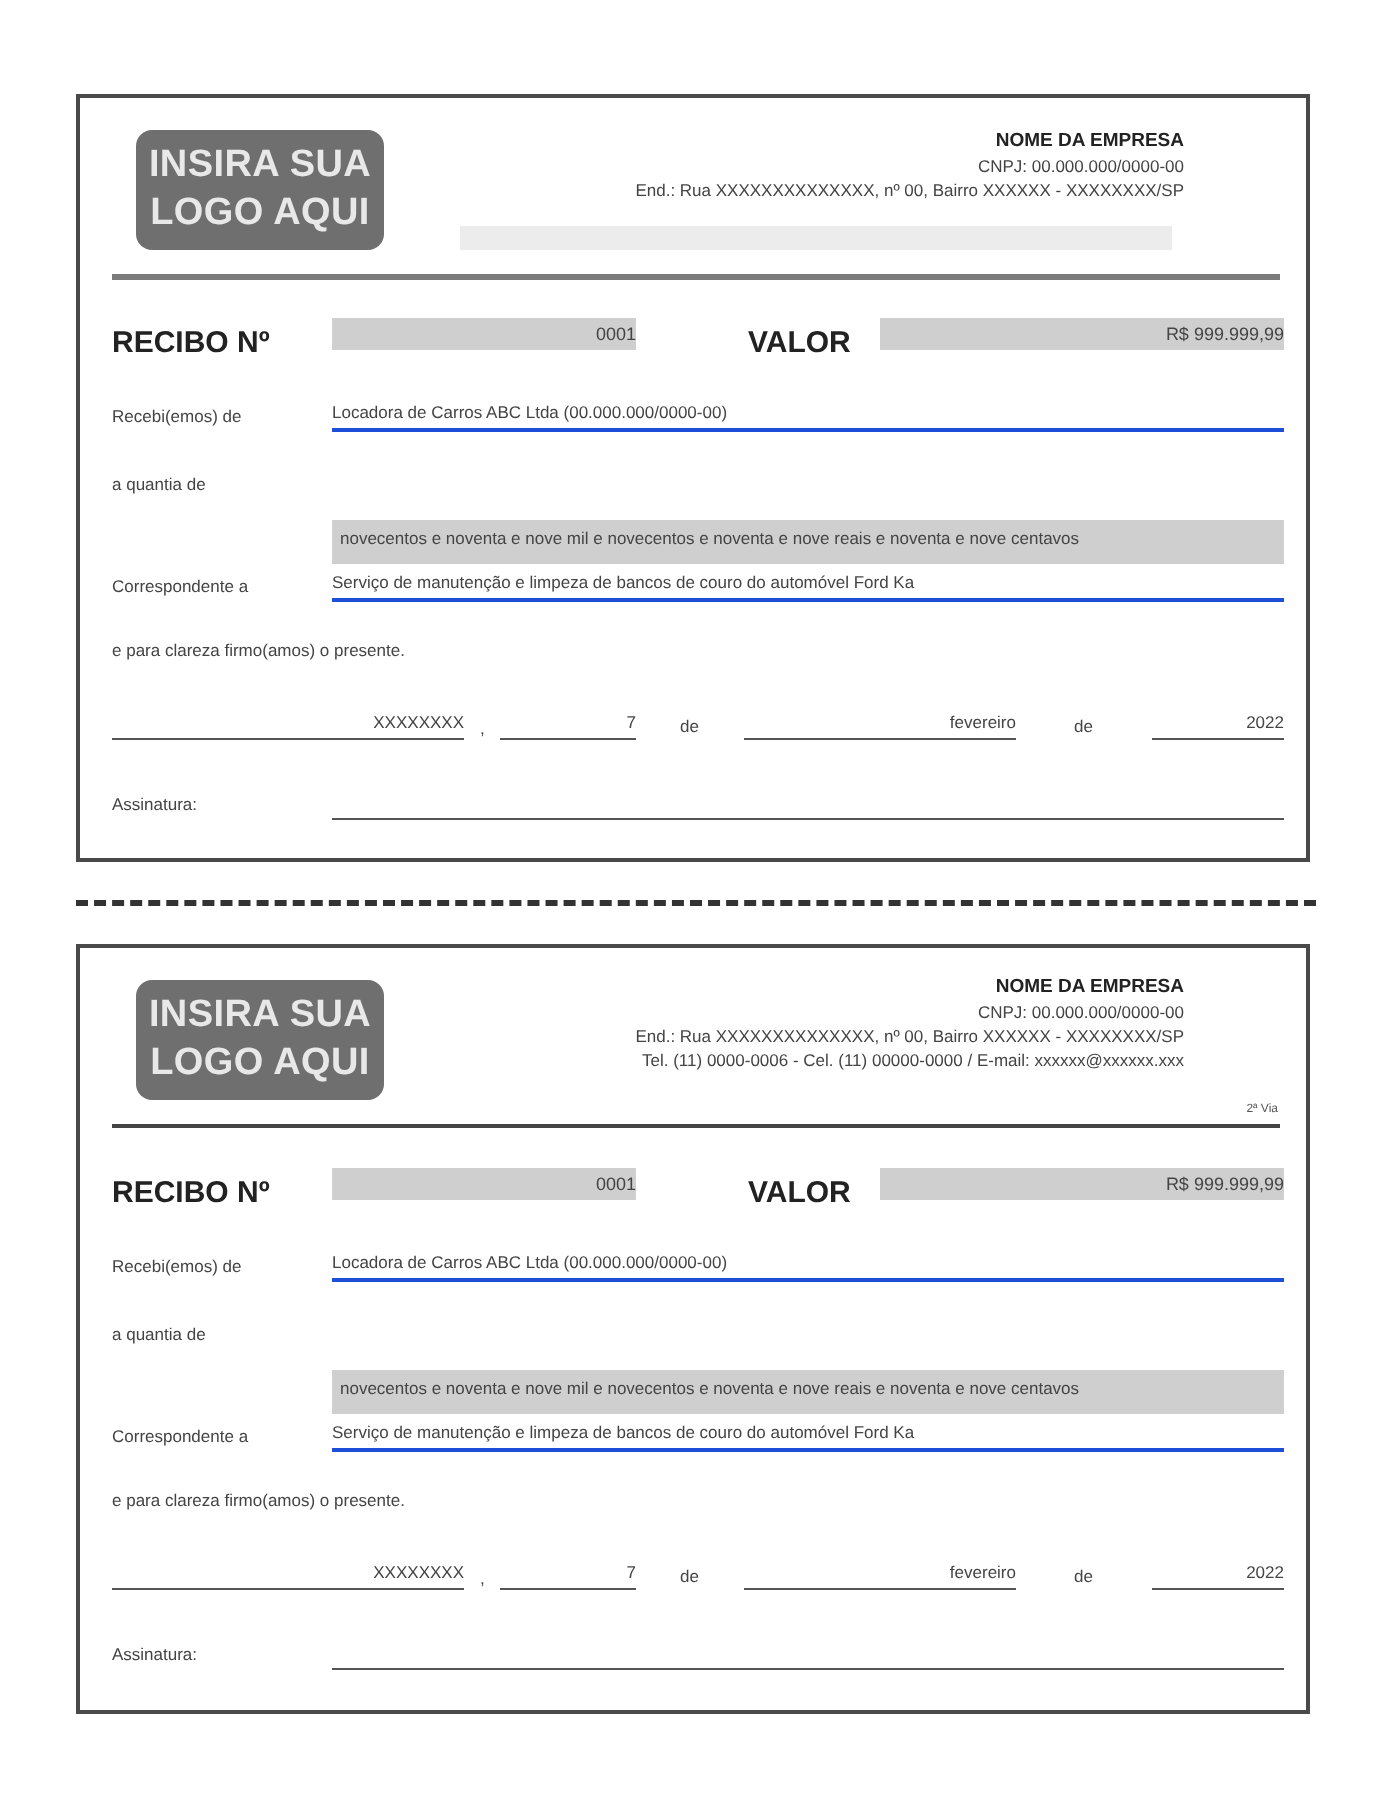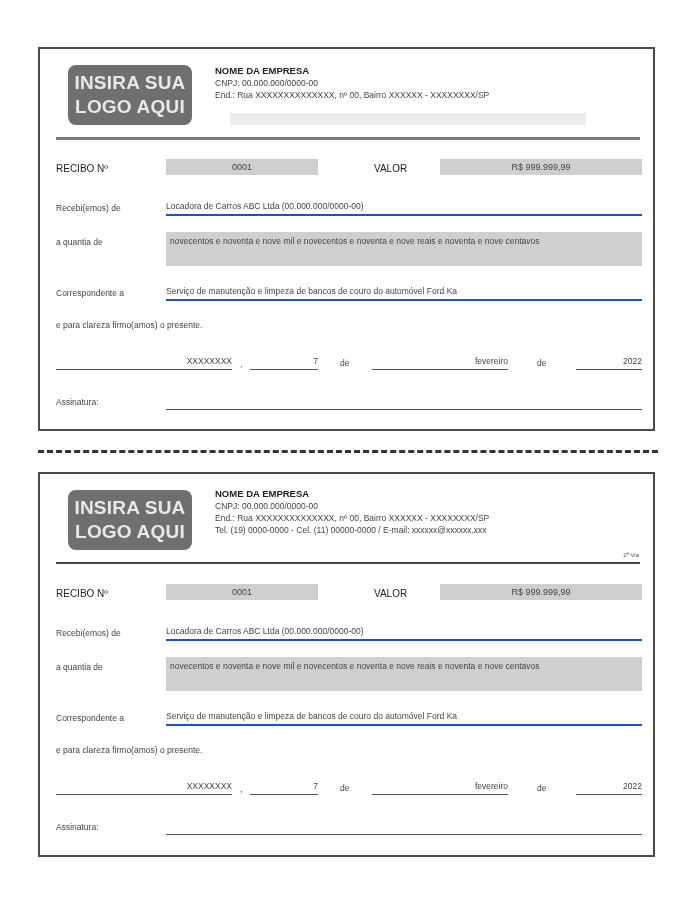--- a/index.html
+++ b/index.html
@@ -1,31 +1,31 @@
 <!DOCTYPE html>
 <html><head>
 <meta charset="utf-8">
 <style>
   html, body { margin:0; padding:0; background:#ffffff; }
   body { width:700px; height:900px; position:relative; font-family:"Liberation Sans", sans-serif; color:#333; overflow:hidden; }
   .receipt { position:absolute; left:38px; width:617px; border:2px solid #4a4a4a; background:#fff; box-sizing:border-box; }
   .r1 { top:47px; height:384px; }
   .r2 { top:472px; height:385px; }
   .logo { position:absolute; left:28px; top:16px; width:124px; height:60px; background:#6f6f6f; border-radius:8px; color:#e8e8e8; font-weight:bold; font-size:19px; line-height:24px; text-align:center; padding-top:6px; box-sizing:border-box; letter-spacing:0.2px; }
-  .company { position:absolute; left:175px; width:400px; text-align:left; font-size:8.5px; line-height:12px; color:#444; }
+  .company { position:absolute; left:152px; width:400px; text-align:right; font-size:8.5px; line-height:12px; color:#444; }
   .company .name { font-weight:bold; font-size:9.5px; color:#222; }
   .blur-bar { position:absolute; left:190px; top:64px; width:356px; height:12px; background:#ececec; }
   .via { position:absolute; right:14px; top:78px; font-size:6px; color:#555; }
   .hdr-rule { position:absolute; left:16px; width:584px; background:#7a7a7a; }
   .label { position:absolute; font-size:8.5px; color:#444; }
-  .bold { font-weight:normal; color:#222; font-size:10px;text-align:center; }
-  .grey-box { position:absolute; background:#cfcfcf; font-size:9px; color:#444; text-align:center; line-height:16px; height:16px; }
+  .bold { font-weight:bold; color:#222; font-size:15px;text-align:center; }
+  .grey-box { position:absolute; background:#cfcfcf; font-size:9px; color:#444; text-align:right; line-height:16px; height:16px; }
   .field { position:absolute; border-bottom:2px solid #1d4ed8; font-size:8.5px; color:#444; height:14px; line-height:12px; }
   .field-thin { position:absolute; border-bottom:1.5px solid #555; font-size:8.5px; color:#444; height:14px; line-height:12px; text-align:right; }
-  .amount-box { position:absolute; left:126px; width:476px; height:34px; background:#cfcfcf; font-size:8.5px; color:#444; line-height:13px; padding:3px 4px 0 4px; box-sizing:border-box; }
+  .amount-box { position:absolute; left:126px; width:476px; height:22px; background:#cfcfcf; font-size:8.5px; color:#444; line-height:13px; padding:3px 4px 0 4px; box-sizing:border-box;margin-top:28px; }
   .dashed { position:absolute; left:38px; top:450px; width:620px; height:0; border-top:3px dashed #333; }
 </style>
 </head>
 <body>
 
 <div class="receipt r1">
   <div class="logo">
     <div>INSIRA SUA</div>
     <div>LOGO AQUI</div>
   </div>
@@ -69,21 +69,21 @@
 
 <div class="receipt r2">
   <div class="logo">
     <div>INSIRA SUA</div>
     <div>LOGO AQUI</div>
   </div>
   <div class="company" style="top:14px;">
     <div class="name">NOME DA EMPRESA</div>
     <div>CNPJ: 00.000.000/0000-00</div>
     <div>End.: Rua XXXXXXXXXXXXXX, nº 00, Bairro XXXXXX - XXXXXXXX/SP</div>
-    <div>Tel. (19) 0000-0000 - Cel. (11) 00000-0000 / E-mail: xxxxxx@xxxxxx.xxx</div>
+    <div>Tel. (11) 0000-0006 - Cel. (11) 00000-0000 / E-mail: xxxxxx@xxxxxx.xxx</div>
   </div>
   <div class="via">2ª Via</div>
   <div class="hdr-rule" style="top:88px; height:1.5px; background:#444;"></div>
 
   <div class="label bold" style="left:16px; top:114px;">RECIBO Nº</div>
   <div class="grey-box" style="left:126px; top:110px; width:152px;">0001</div>
   <div class="label bold" style="left:334px; top:114px;">VALOR</div>
   <div class="grey-box" style="left:400px; top:110px; width:202px;">R$ 999.999,99</div>
 
   <div class="label" style="left:16px; top:154px;">Recebi(emos) de</div>

